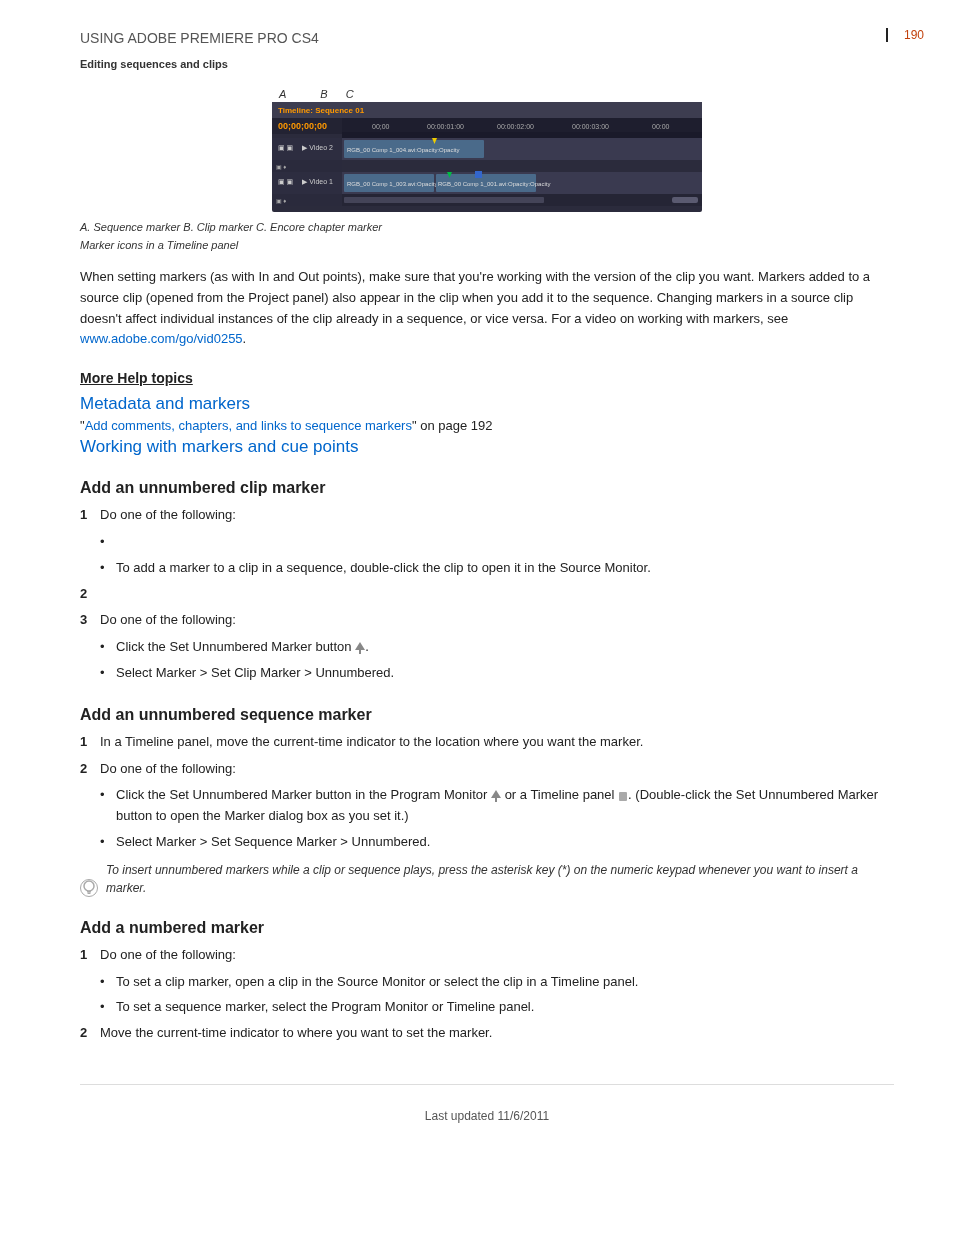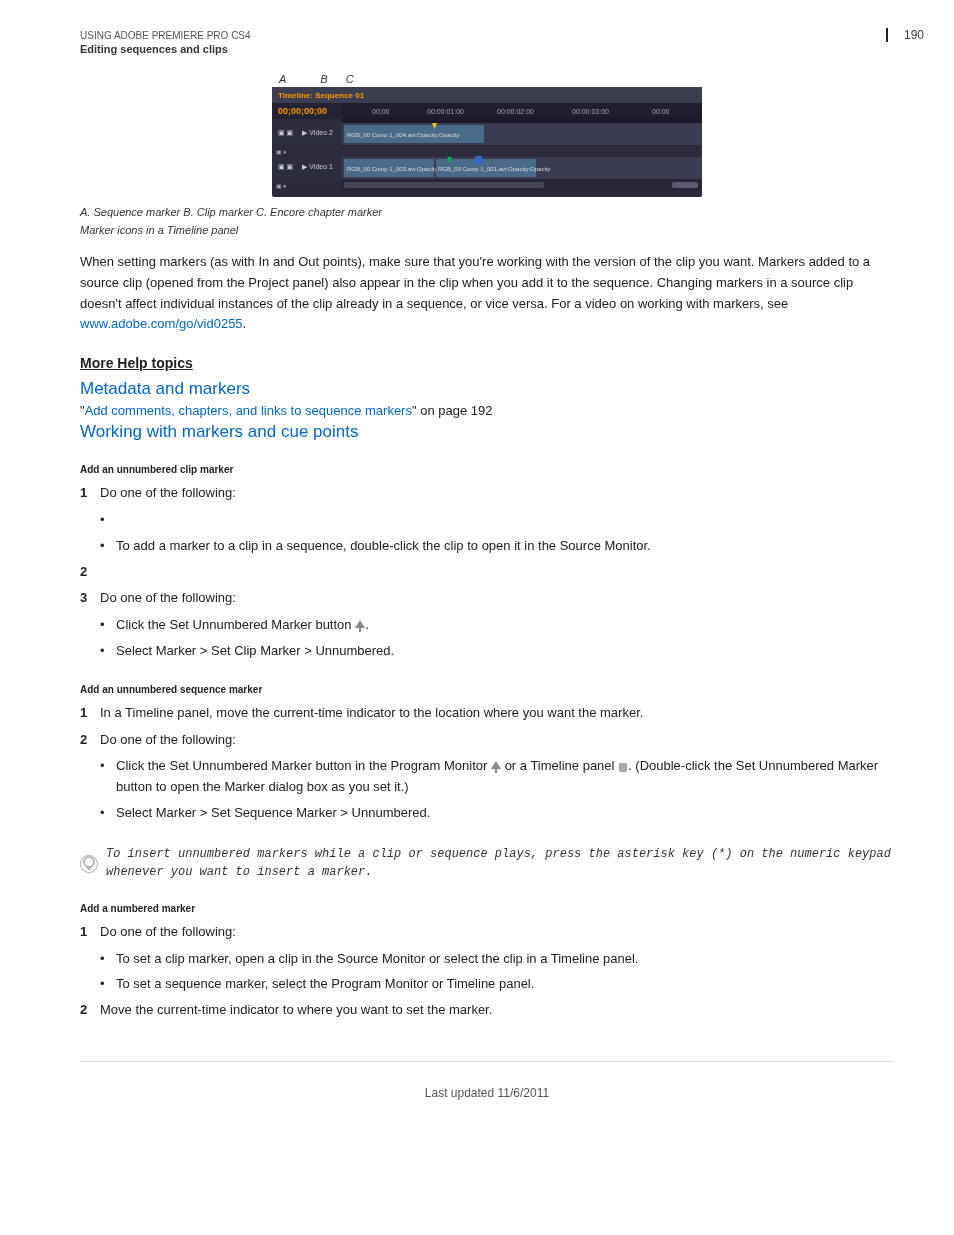--- a/index.html
+++ b/index.html
@@ -15,31 +15,31 @@
       width: 954px;
       min-height: 1235px;
       padding: 30px 60px 40px 80px;
       position: relative;
     }
     .page-number {
       position: absolute;
       top: 28px;
       right: 30px;
       font-size: 12px;
-      color: #404040;
+      color: #c2410c;
       border-left: 2px solid #222;
       padding-left: 16px;
     }
     .header-section {
       margin-bottom: 16px;
     }
     .header-top {
-      font-size: 10px;
+      font-size: 14px;
       color: #555;
-      margin-bottom: 2px;
+      margin-bottom: 12px;
     }
     .header-bold {
       font-size: 11px;
       font-weight: bold;
       color: #333;
     }
     .timeline-image-container {
       margin: 18px 0 10px 0;
       text-align: center;
     }
@@ -77,21 +77,21 @@
     .help-link-plain {
       font-size: 13px;
       color: #222;
       margin-bottom: 4px;
     }
     .help-link-quoted {
       color: #0066cc;
       text-decoration: none;
     }
     .subsection-heading {
-      font-size: 10px;
+      font-size: 16px;
       font-weight: bold;
       color: #222;
       margin: 22px 0 8px 0;
     }
     .numbered-item {
       display: flex;
       margin-bottom: 6px;
       font-size: 13px;
       line-height: 1.6;
     }
@@ -106,23 +106,22 @@
       font-size: 13px;
       line-height: 1.6;
       padding-left: 20px;
     }
     .bullet {
       min-width: 16px;
       flex-shrink: 0;
     }
     .note-box {
       display: flex;
-      margin: 21px 0;
-      align-items: center;
-      font-family: Liberation Mono, monospace;
+      margin: 8px 0;
+      align-items: flex-end;
     }
     .note-icon {
       width: 18px;
       height: 18px;
       border: 1.5px solid #aaa;
       border-radius: 50%;
       display: flex;
       align-items: center;
       justify-content: center;
       font-size: 9px;

